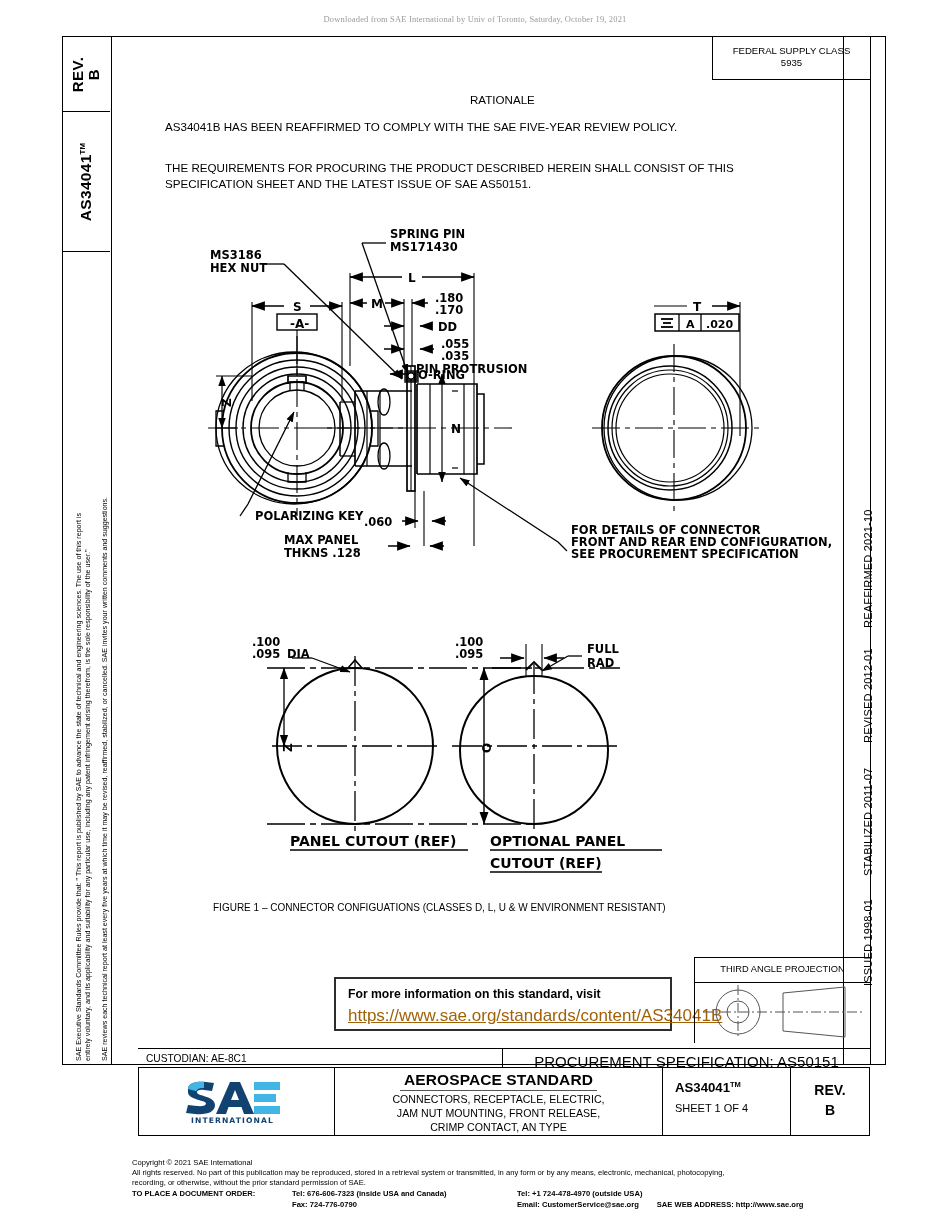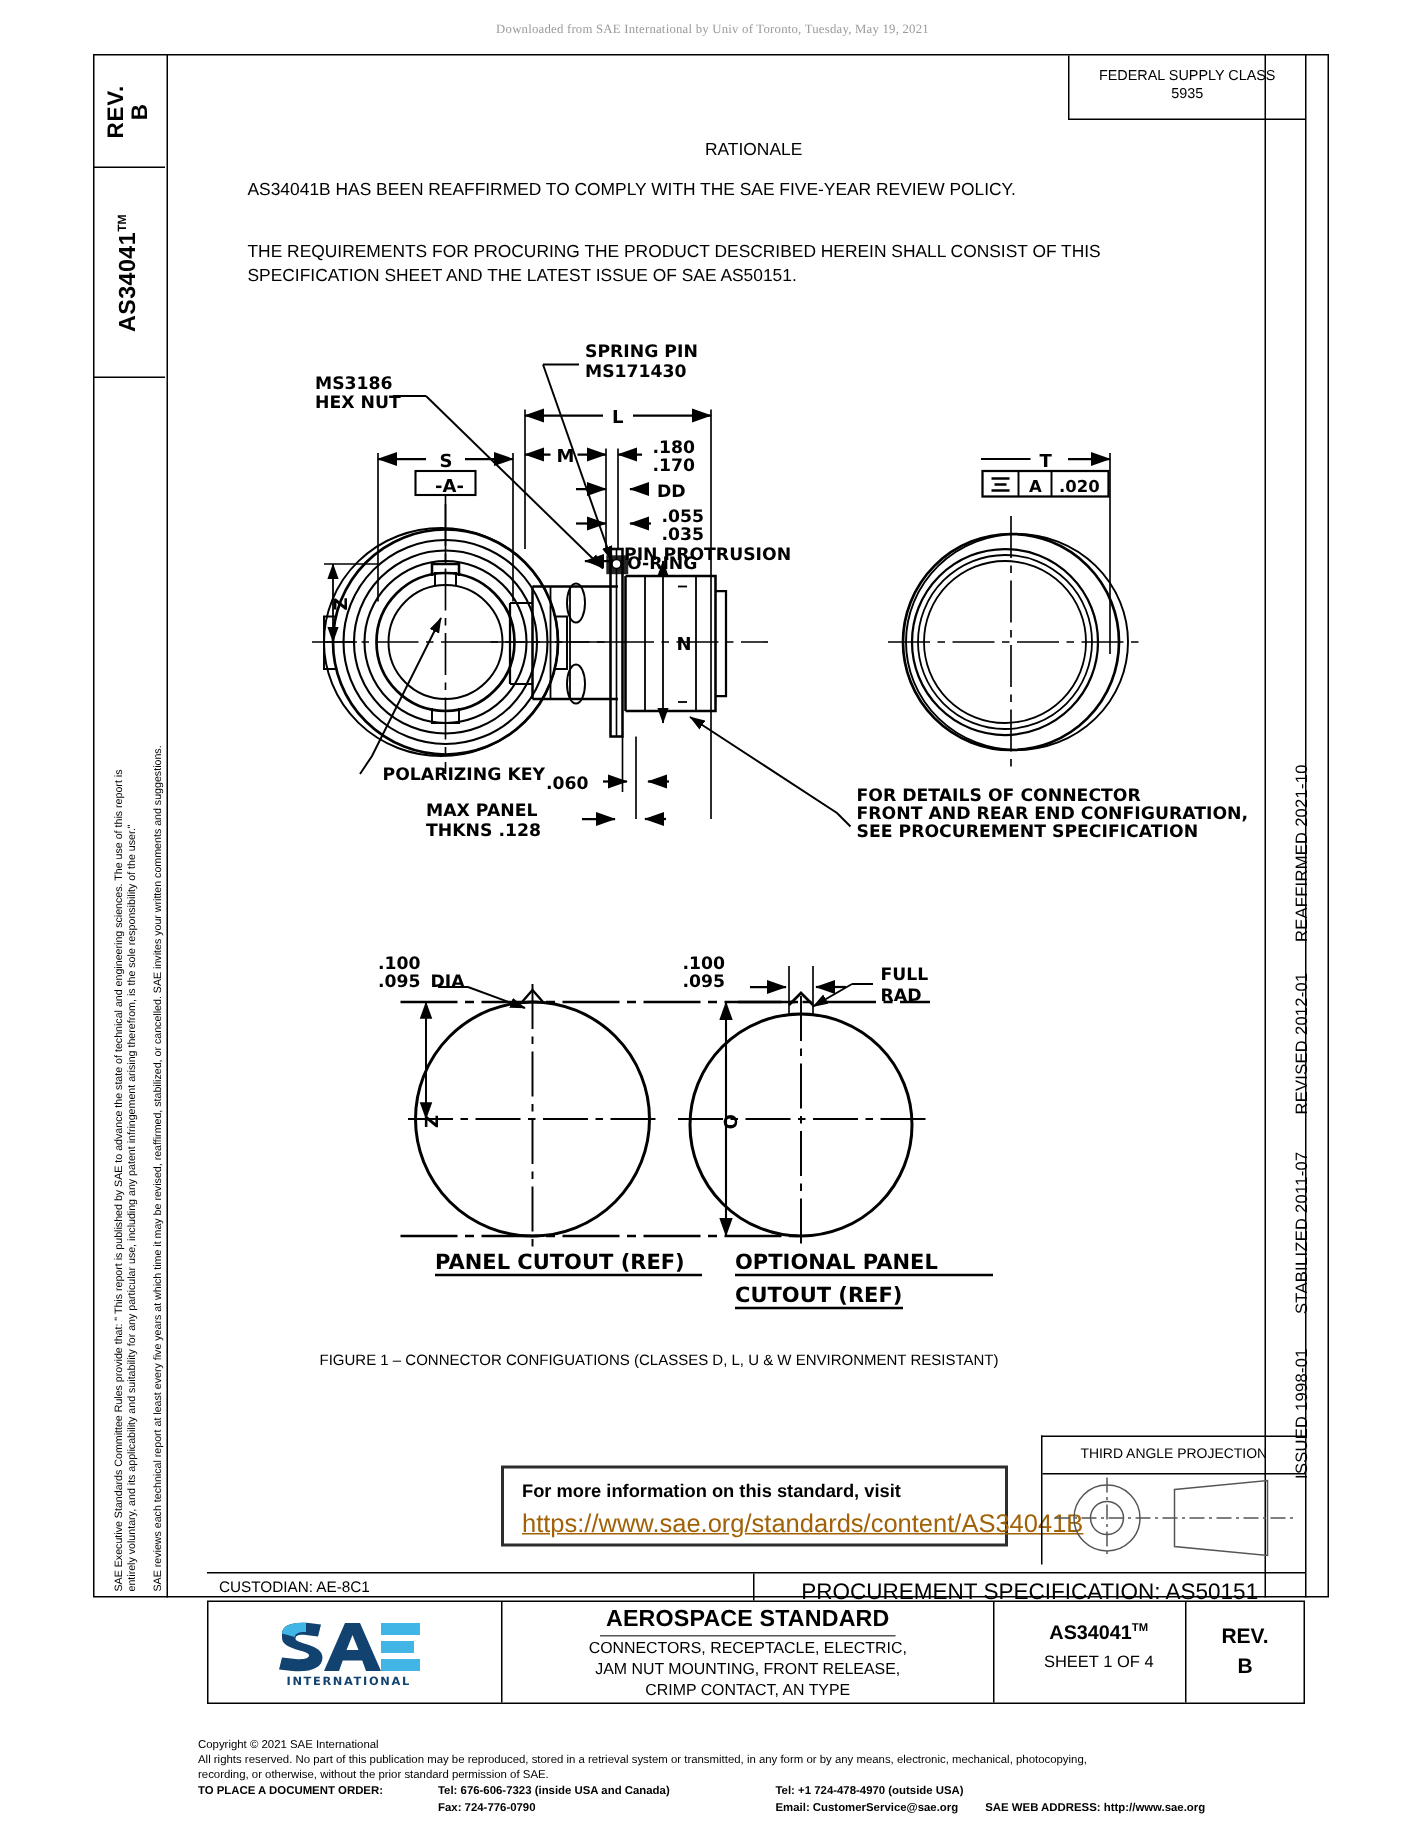--- a/index.html
+++ b/index.html
@@ -143,21 +143,20 @@
   }
   .tb-mid-title{
     font-size:15.5px;font-weight:bold;letter-spacing:.1px;
     border-bottom:1.6px solid #555;display:inline-block;padding:0 4px 1px 4px;
     margin-bottom:2px;
   }
   .tb-mid-sub{font-size:10.6px;line-height:1.32;}
   .tb-num{
     width:128px;border-right:1.2px solid #000;box-sizing:border-box;
     padding:12px 0 0 12px;
-    text-align:center;
   }
   .tb-num-l1{font-size:13.2px;font-weight:bold;}
   .tb-num-l1 sup{font-size:7.5px;vertical-align:super;}
   .tb-num-l2{font-size:11px;margin-top:7px;}
   .tb-rev{
     flex:1;box-sizing:border-box;text-align:center;padding-top:12px;
     font-size:14px;font-weight:bold;line-height:1.45;
   }
 
   
@@ -169,21 +168,21 @@
   .fg3{width:auto;}
 
   
   text{font-family:"DejaVu Sans", sans-serif;font-weight:bold;}
 </style>
 </head>
 <body>
 
 <div class="page">
 
-  <div class="watermark">Downloaded from SAE International by Univ of Toronto, Tuesday, May 19, 2021</div>
+  <div class="watermark">Downloaded from SAE International by Univ of Toronto, Saturday, October 19, 2021</div>
 
   <div class="frame"></div>
   <div class="frame-inner-right"></div>
 
   <div class="left-strip">
     <div class="rev-box"></div>
     <div class="as-box"></div>
   </div>
 
   <div class="rot-wrap" style="left:62px;top:36px;width:48px;height:76px;">

